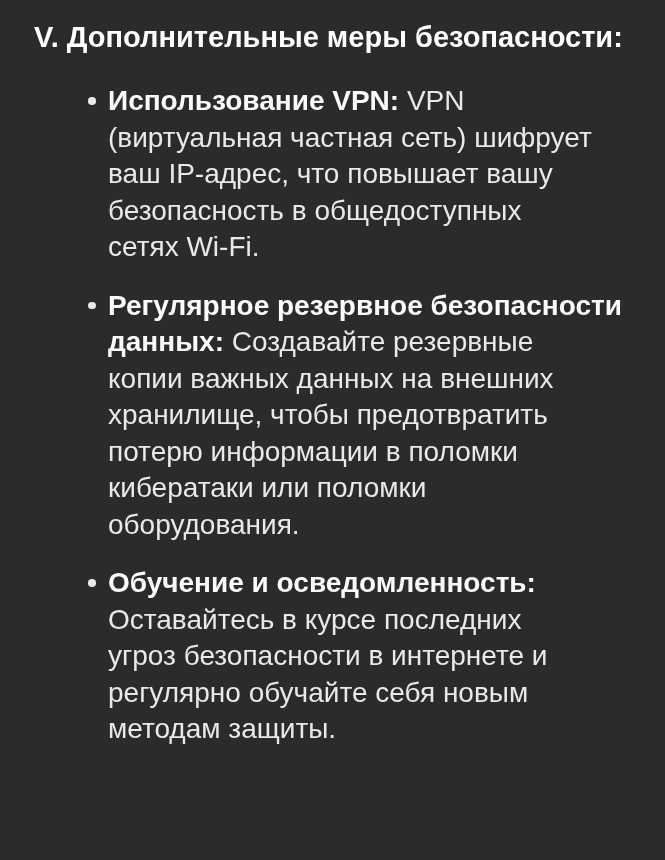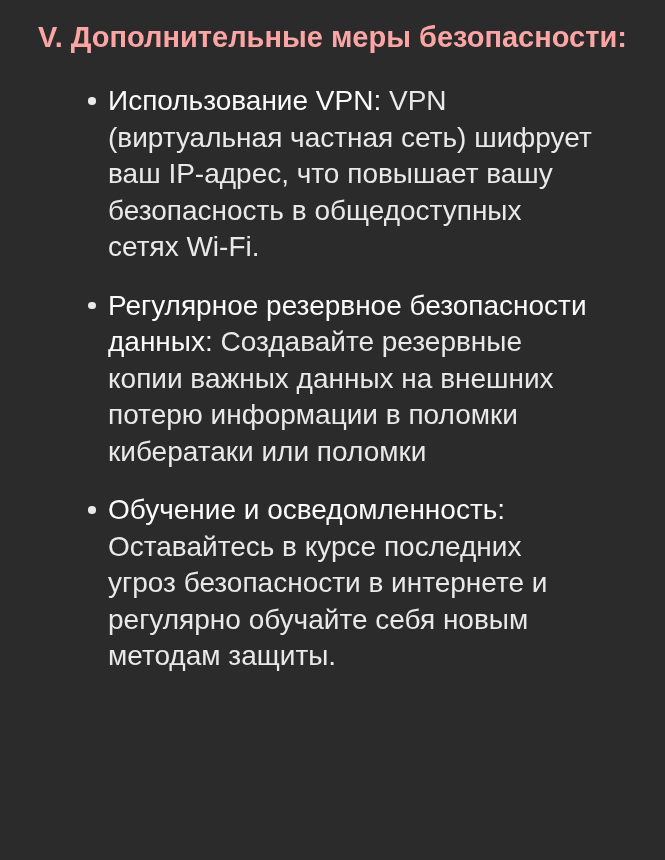--- a/index.html
+++ b/index.html
@@ -9,43 +9,42 @@
     background: #2b2b2c;
     overflow: hidden;
     font-family: "Liberation Sans", "DejaVu Sans", sans-serif;
   }
   .page { width: 665px; height: 860px; position: relative; }
   .heading {
     margin: 19px 34px 8px 34px;
     font-size: 29px;
     line-height: 37px;
     font-weight: 700;
-    color: #fca5a5;
-    text-align: center;
+    color: #ffffff;
   }
   .list { margin: 27px 35px 0 108px; }
   .item {
     position: relative;
     margin: 0 0 22px 0;
     font-size: 28px;
     line-height: 36.5px;
     color: #e9e9ea;
   }
   .item:last-child { margin-bottom: 8px; }
   .dot {
     position: absolute;
     left: -20px;
     top: 14px;
     width: 7.5px;
     height: 7.5px;
     border-radius: 50%;
     background: #e9e9ea;
   }
   .ln { white-space: nowrap; }
-  .ln b { font-weight: 400; color: #fbfbfb; }
+  .ln b { font-weight: 700; color: #fbfbfb; }
 </style>
 </head>
 <body>
 
 <div class="page">
   <div class="heading">V. Дополнительные меры безопасности:</div>
 
   <div class="list">
 
     <div class="item">
@@ -55,22 +54,24 @@
       <div class="ln"><b></b><span>ваш IP-адрес, что повышает вашу</span></div>
       <div class="ln"><b></b><span>безопасность в общедоступных</span></div>
       <div class="ln"><b></b><span>сетях Wi-Fi.</span></div>
     </div>
 
     <div class="item">
       <span class="dot"></span>
       <div class="ln"><b>Регулярное резервное безопасности</b><span></span></div>
       <div class="ln"><b>данных:</b><span> Создавайте резервные</span></div>
       <div class="ln"><b></b><span>копии важных данных на внешних</span></div>
+      <div class="ln"><b></b><span>хранилище, чтобы предотвратить</span></div>
       <div class="ln"><b></b><span>потерю информации в поломки</span></div>
       <div class="ln"><b></b><span>кибератаки или поломки</span></div>
+      <div class="ln"><b></b><span>оборудования.</span></div>
     </div>
 
     <div class="item">
       <span class="dot"></span>
       <div class="ln"><b>Обучение и осведомленность:</b><span></span></div>
       <div class="ln"><b></b><span>Оставайтесь в курсе последних</span></div>
       <div class="ln"><b></b><span>угроз безопасности в интернете и</span></div>
       <div class="ln"><b></b><span>регулярно обучайте себя новым</span></div>
       <div class="ln"><b></b><span>методам защиты.</span></div>
     </div>

